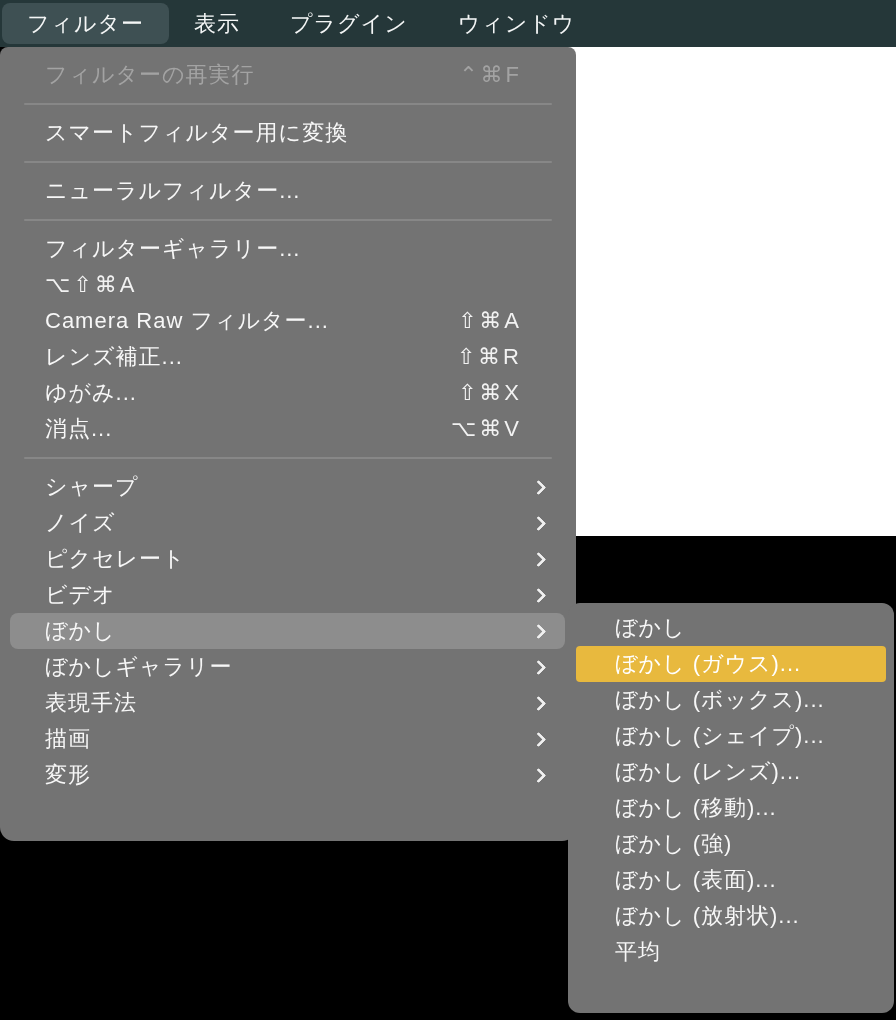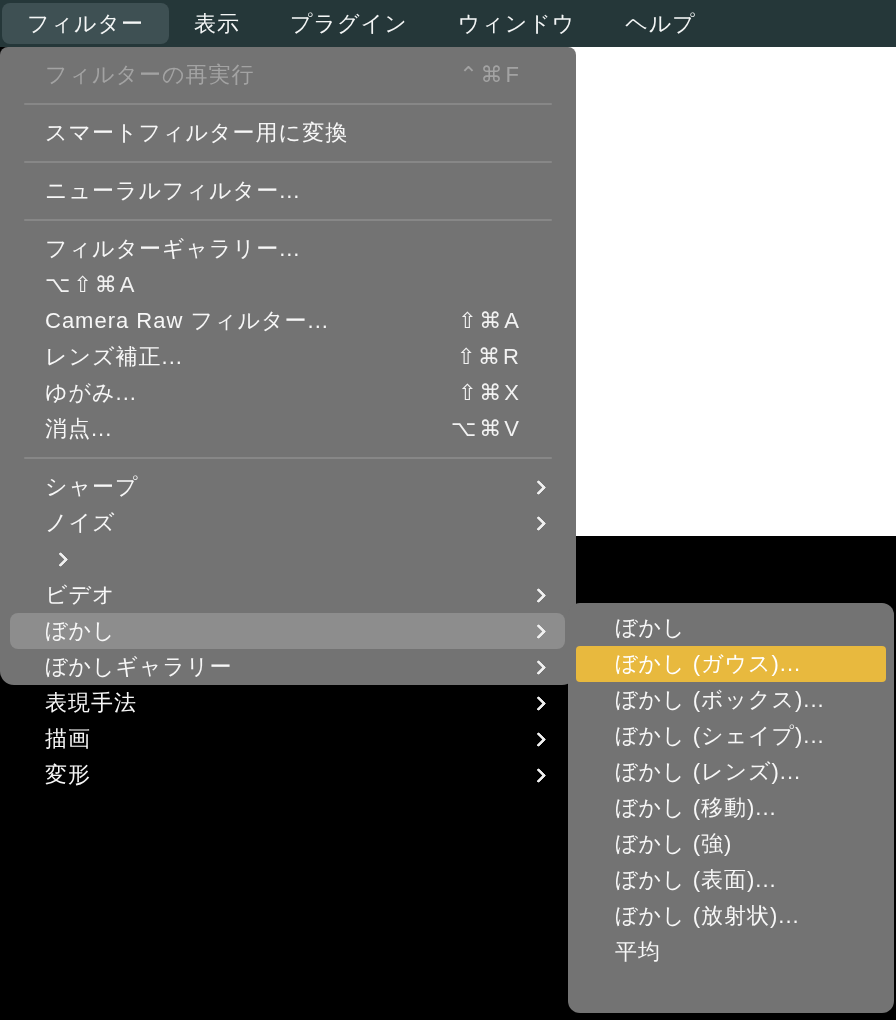--- a/index.html
+++ b/index.html
@@ -38,21 +38,21 @@
   .doc-canvas {
     position: absolute; left: 565px; top: 47px;
     width: 331px; height: 489px;
     background: #ffffff;
     z-index: 1;
   }
 
   
   .menu-panel {
     position: absolute; left: 0; top: 47px;
-    width: 576px; height: 638px;
+    width: 576px; height: 794px;
     background: #737373;
     border-radius: 8px 8px 14px 14px;
     padding: 10px 0 12px;
     z-index: 20;
   }
   .menu-row {
     height: 36px;
     display: flex; align-items: center;
     padding: 0 30px 0 45px;
     color: #f7f7f7;
@@ -120,21 +120,20 @@
   }
 </style>
 </head>
 <body>
 
 <div class="menubar">
     <div class="menubar-item active"><span>フィルター</span></div>
     <div class="menubar-item"><span>表示</span></div>
     <div class="menubar-item"><span>プラグイン</span></div>
     <div class="menubar-item"><span>ウィンドウ</span></div>
-    <div class="menubar-item"><span>ヘルプ</span></div>
   </div>
 
 <div class="doc-canvas"></div>
 
 <div class="menu-panel">
     <div class="menu-row disabled">
       <span class="mi-label">フィルターの再実行</span>
       <span class="mi-shortcut">⌃⌘F</span>
     </div>
     <div class="menu-sep"></div>
@@ -171,20 +170,21 @@
     <div class="menu-sep"></div>
     <div class="menu-row">
       <span class="mi-label">シャープ</span>
       <span class="chev"></span>
     </div>
     <div class="menu-row">
       <span class="mi-label">ノイズ</span>
       <span class="chev"></span>
     </div>
     <div class="menu-row">
+      <span class="mi-label">ピクセレート</span>
       <span class="chev"></span>
     </div>
     <div class="menu-row">
       <span class="mi-label">ビデオ</span>
       <span class="chev"></span>
     </div>
     <div class="menu-row hl-gray">
       <span class="mi-label">ぼかし</span>
       <span class="chev"></span>
     </div>

